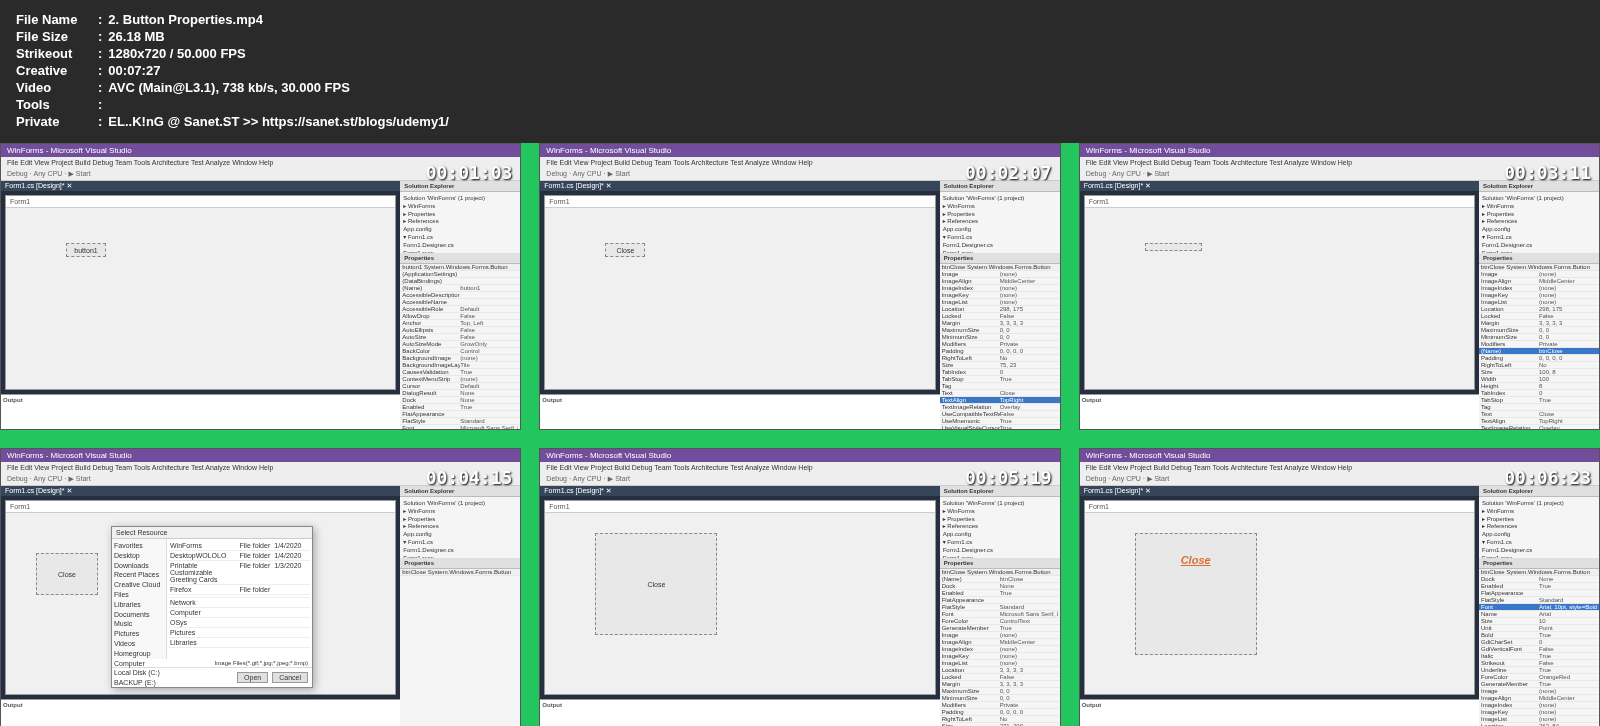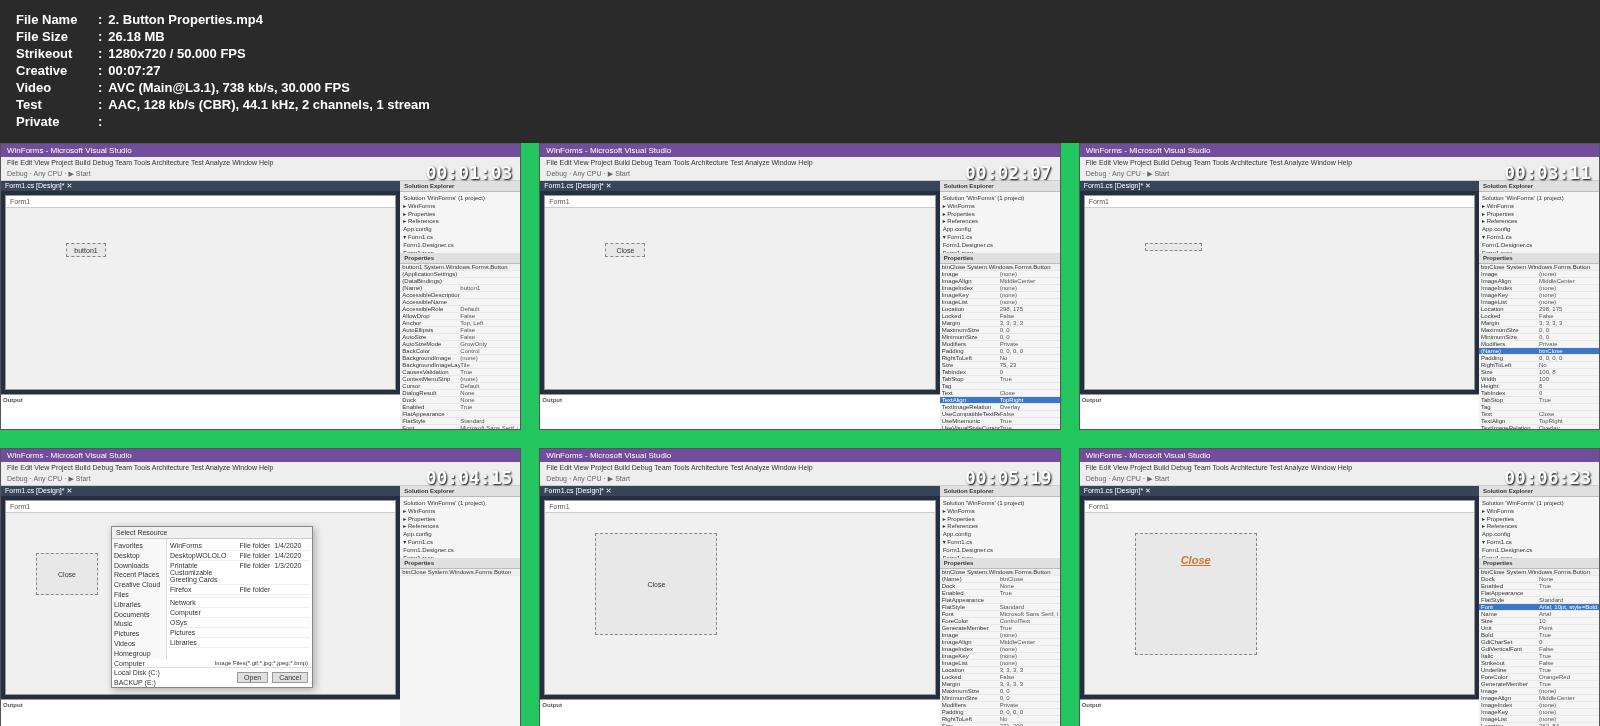--- a/index.html
+++ b/index.html
@@ -65,27 +65,27 @@
       <span class="info-label">Creative</span>
       <span class="info-sep">:</span>
       <span>00:07:27</span>
     </div>
 <div class="info-row">
       <span class="info-label">Video</span>
       <span class="info-sep">:</span>
       <span>AVC (Main@L3.1), 738 kb/s, 30.000 FPS</span>
     </div>
 <div class="info-row">
-      <span class="info-label">Test</span>
+      <span class="info-label">Tools</span>
       <span class="info-sep">:</span>
-      <span>AAC, 128 kb/s (CBR), 44.1 kHz, 2 channels, 1 stream</span>
     </div>
 <div class="info-row">
       <span class="info-label">Private</span>
       <span class="info-sep">:</span>
+      <span>EL..K!nG @ Sanet.ST &gt;&gt; https://sanet.st/blogs/udemy1/</span>
     </div>
 </div>
 
 <div class="grid">
 
 <div class="thumb">
 <div class="vs-title">
         <span>WinForms - Microsoft Visual Studio</span>
       </div>
 <div class="vs-menu">File  Edit  View  Project  Build  Debug  Team  Tools  Architecture  Test  Analyze  Window  Help</div>

